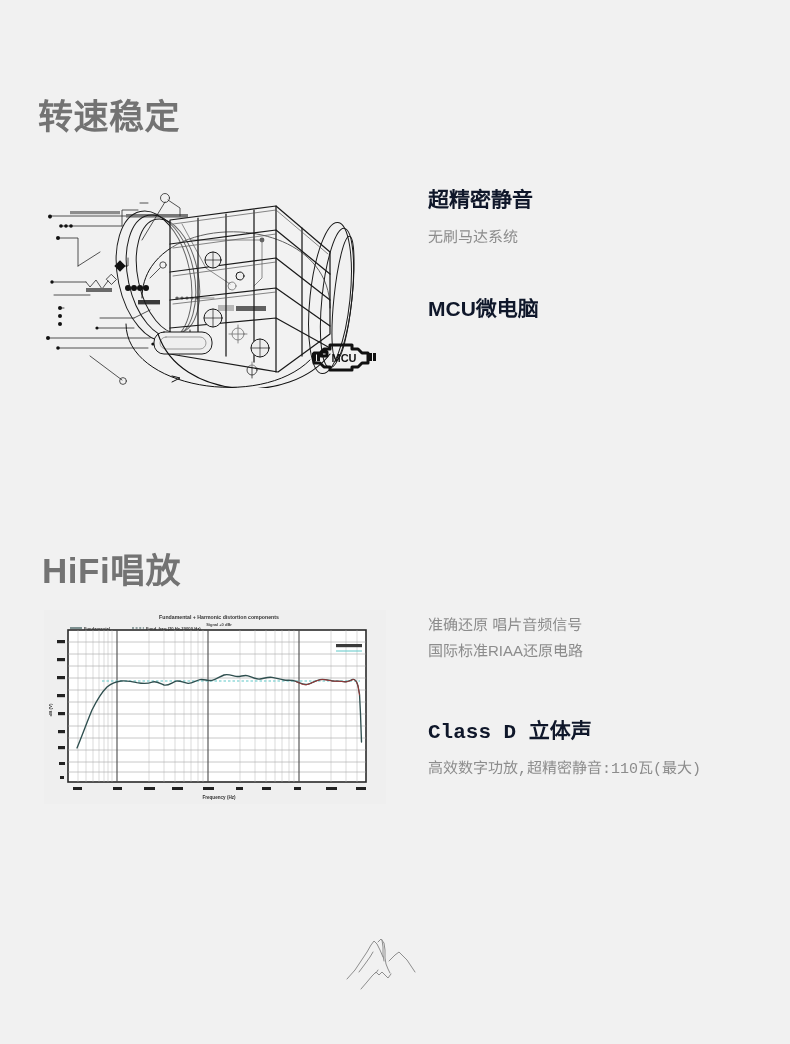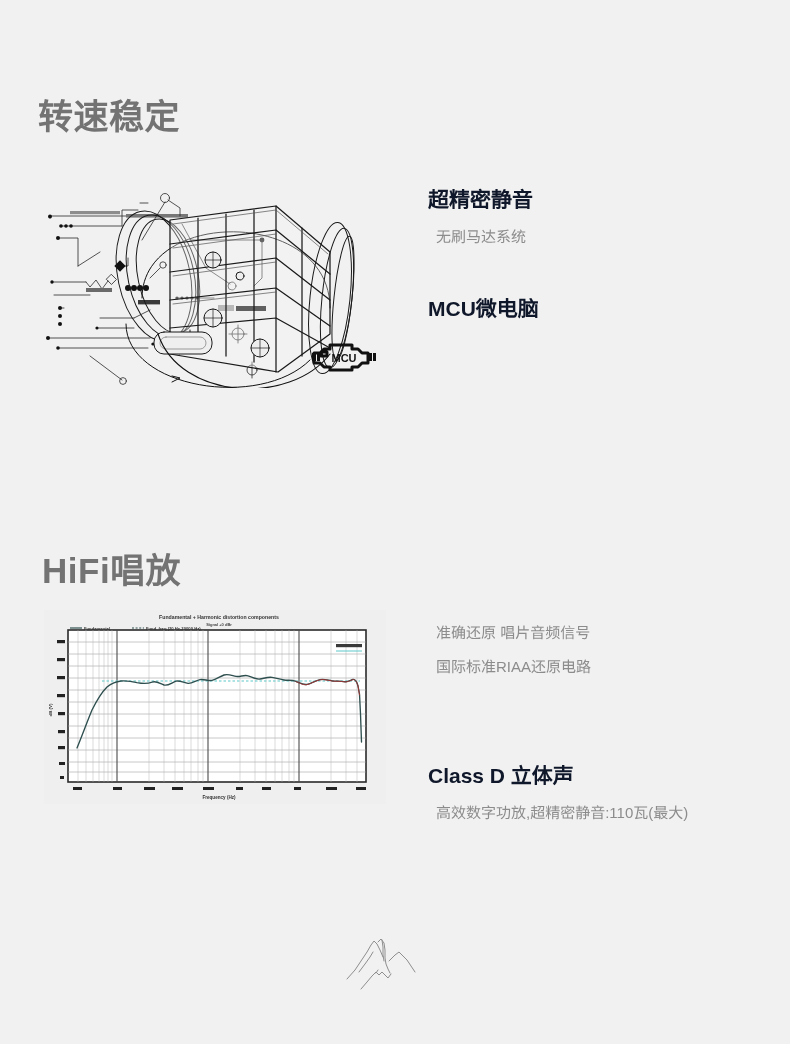--- a/index.html
+++ b/index.html
@@ -47,28 +47,28 @@
     color: #0f172a;
     line-height: 1.25;
     margin: 0 0 11px 0;
     white-space: nowrap;
   }
   .feature-desc {
     font-size: 15px;
     font-weight: 400;
     color: #8c8c8c;
     line-height: 1.75;
-    margin: 8px;
+    margin: 0;
     white-space: nowrap;
   }
 
   #feat-1 { top: 187px; }
   #feat-2 { top: 296px; }
   #feat-3 { top: 612px; }
-  #feat-4 { top: 763px; }
+  #feat-4 { top: 720px; font-family: Liberation Mono, monospace; }
 
   
   #illus-motor {
     position: absolute;
     left: 30px;
     top: 148px;
     width: 360px;
     height: 240px;
   }
   #illus-motor svg { display: block; width: 100%; height: 100%; }

